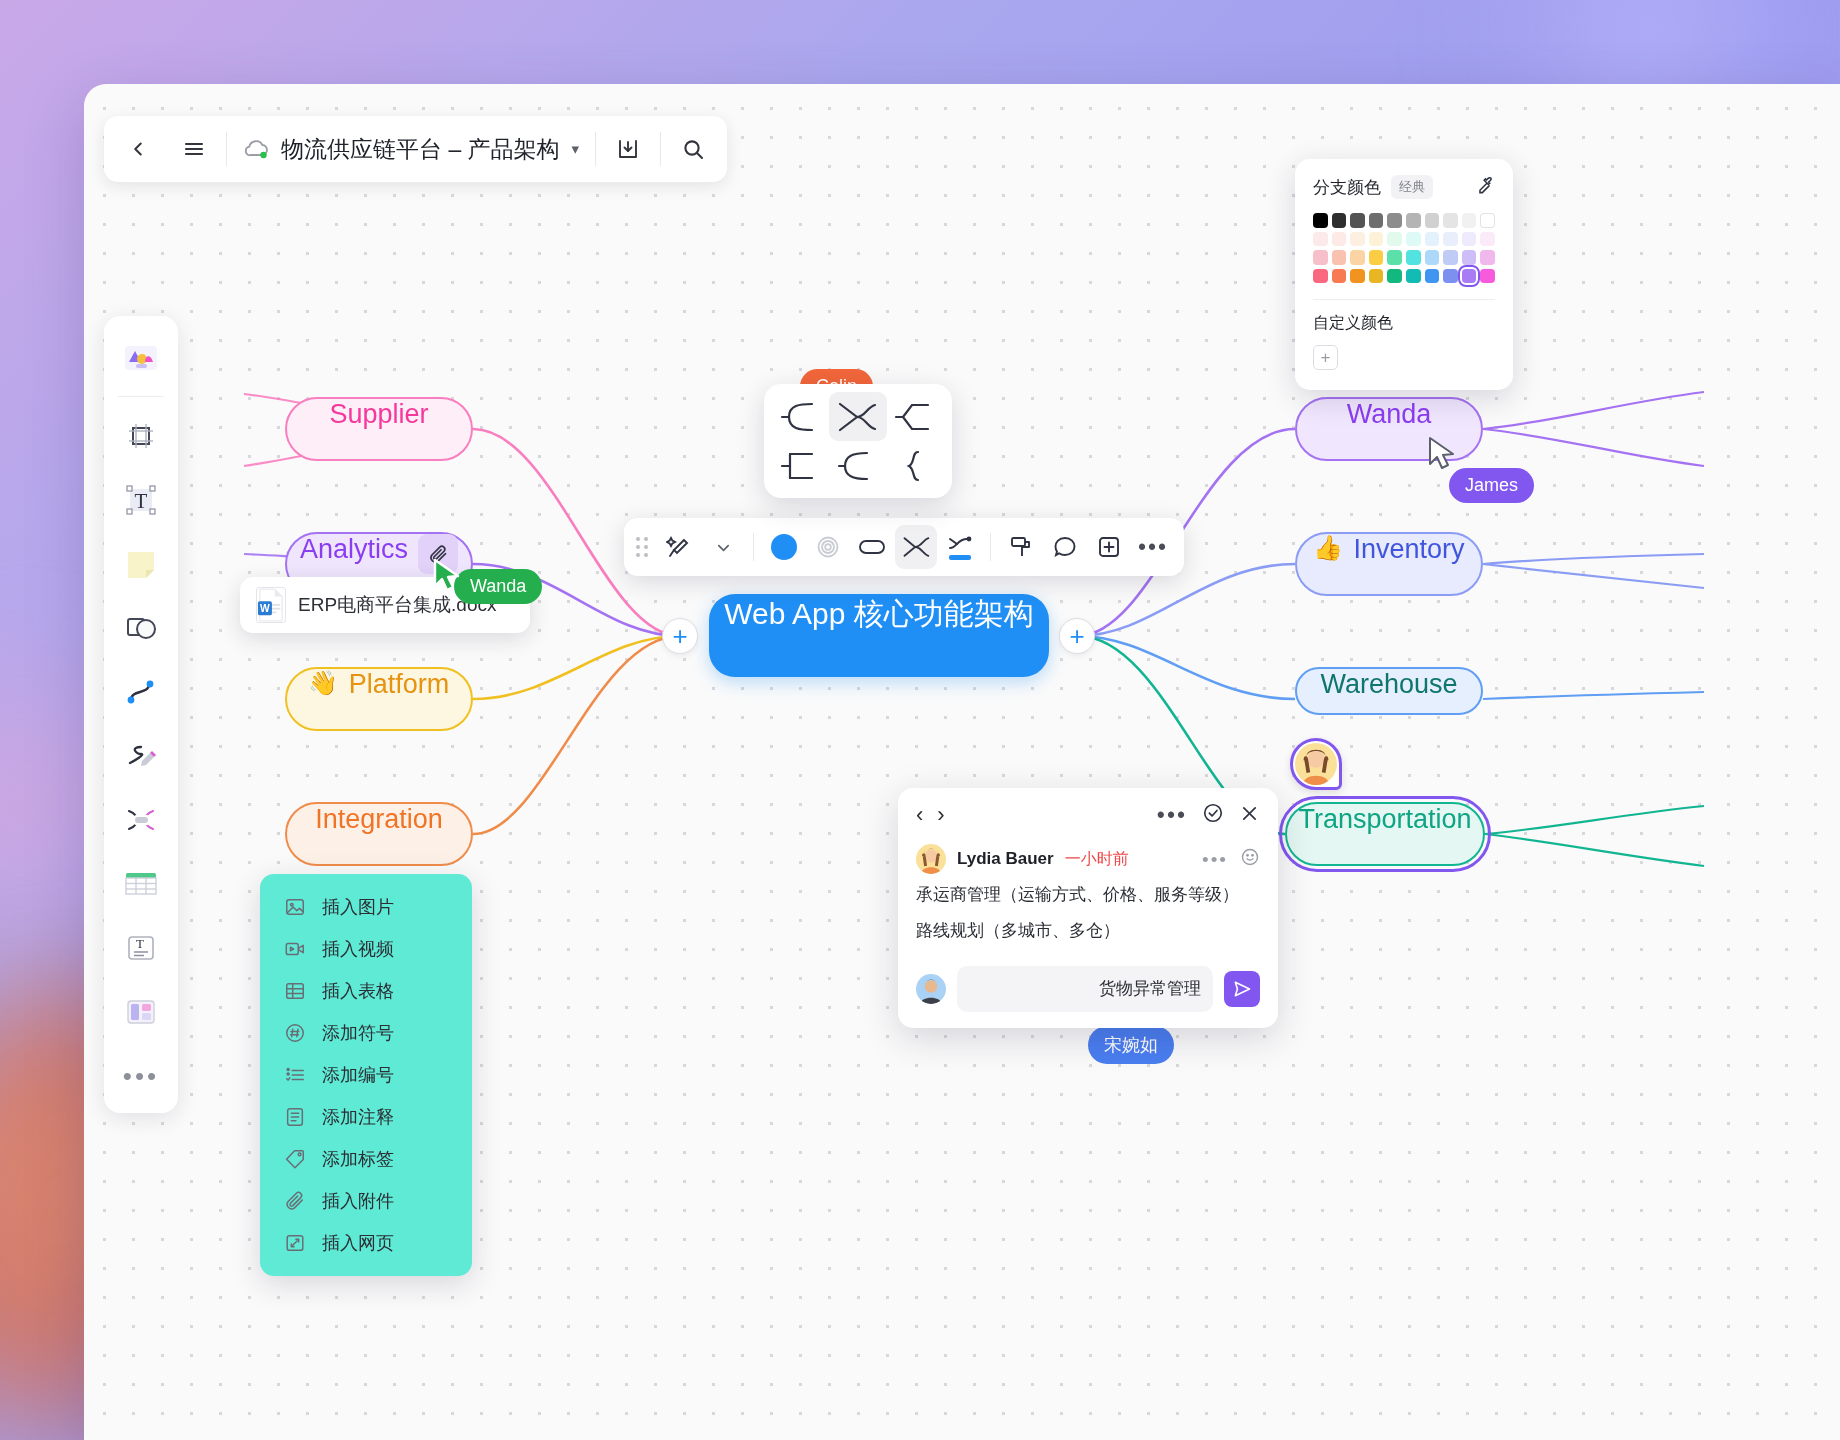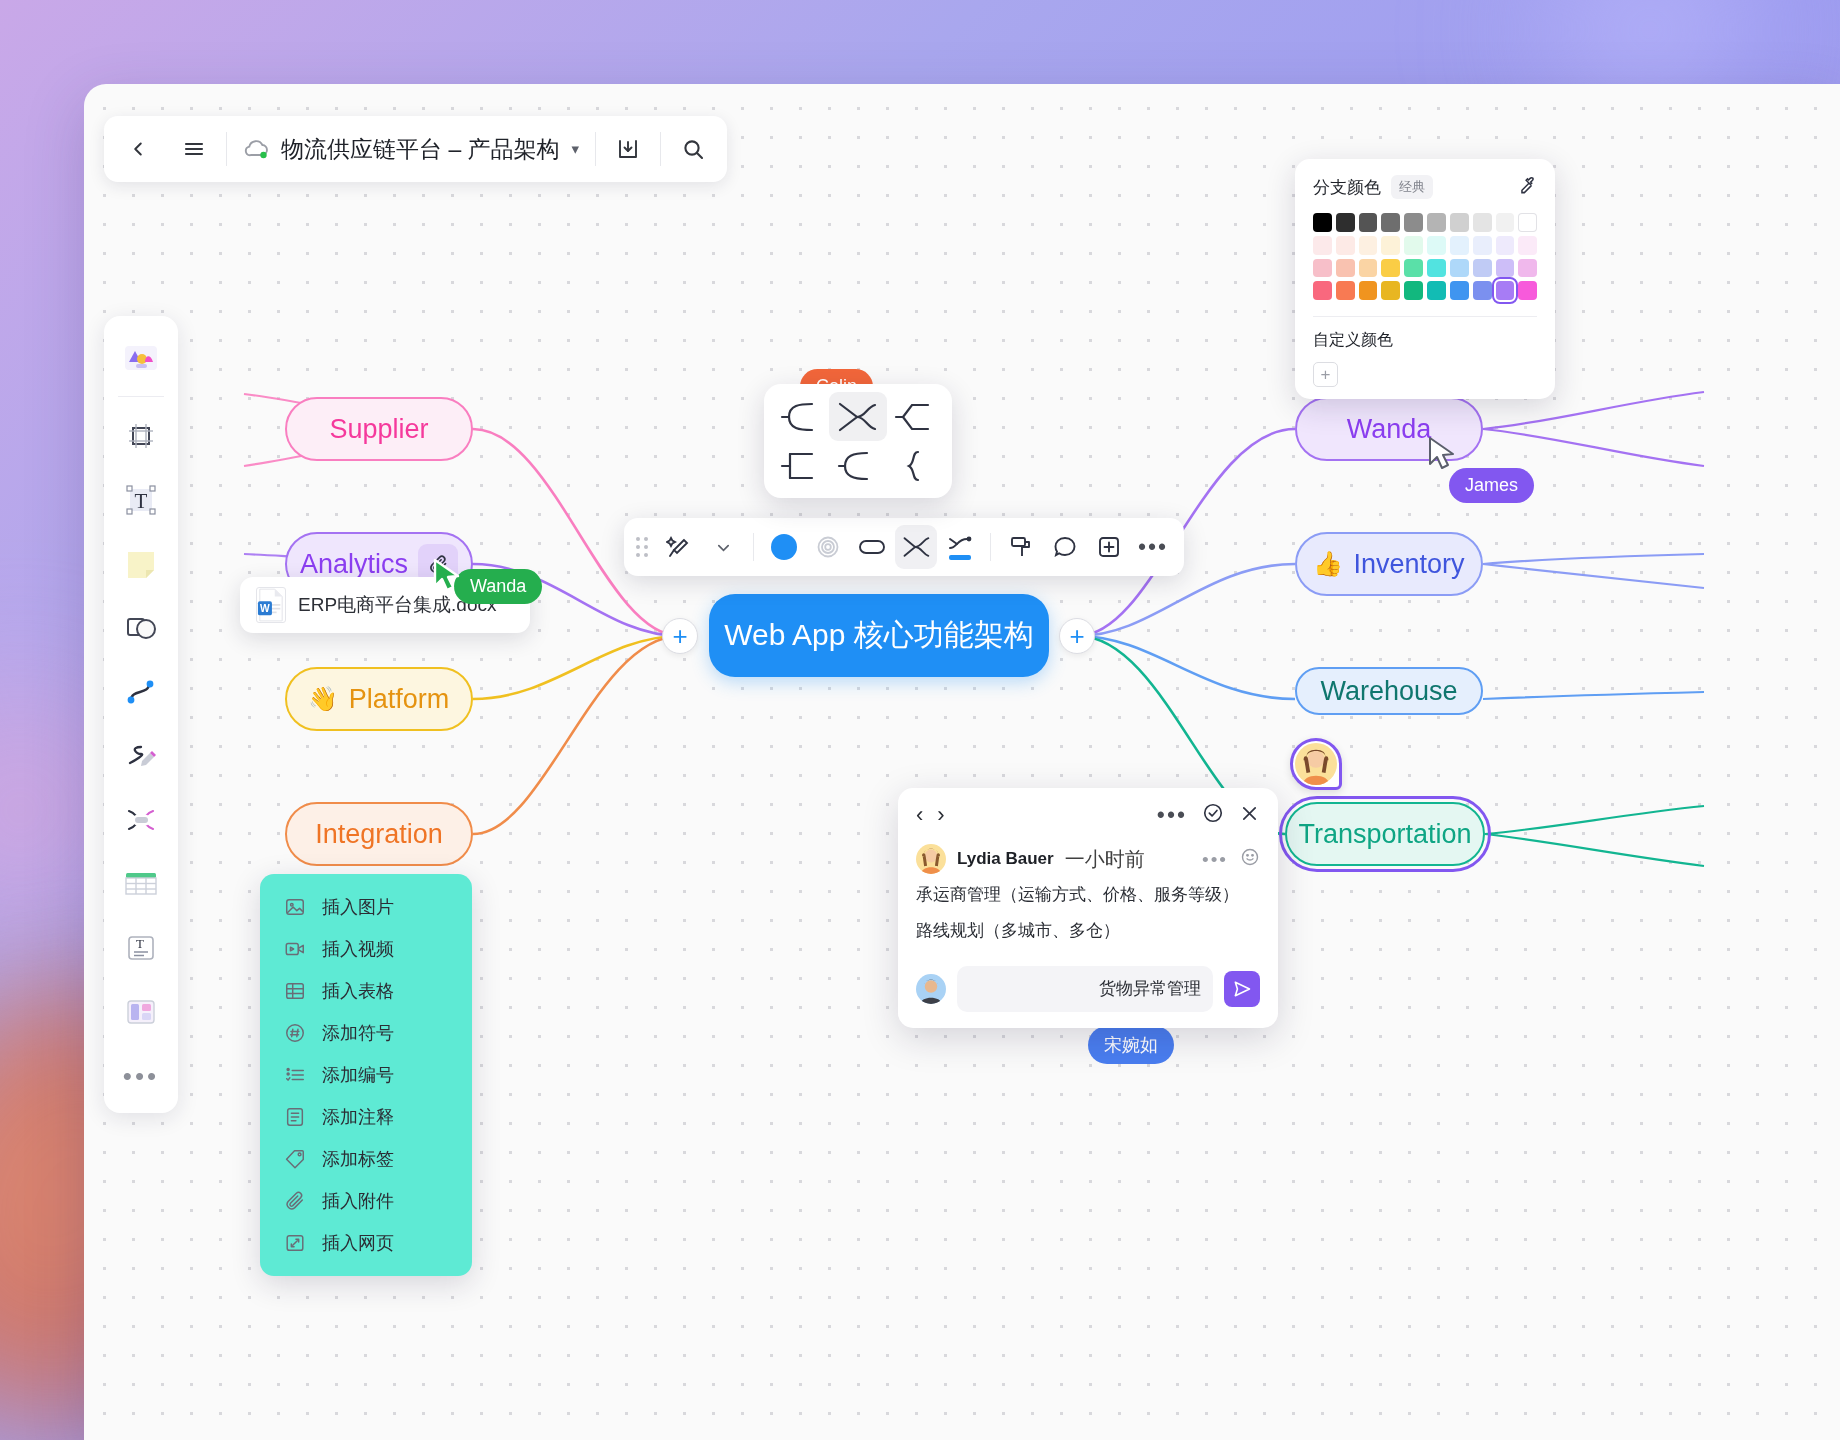--- a/index.html
+++ b/index.html
@@ -58,21 +58,21 @@
   }
   .rail-btn {
     width: 60px; height: 62px; display: flex; align-items: center; justify-content: center;
     border-radius: 11px; cursor: pointer;
   }
   .rail-div { width: 46px; height: 1px; background: #ececf1; margin: 6px 0; }
   .rail-dots { font-size: 26px; color: #8d9099; letter-spacing: 3px; line-height: 1; }
 
   
   .node {
-    position: absolute; display: flex; align-items: center; justify-content: center;
+    position: absolute; display: flex; justify-content: center;
     gap: 10px; border-radius: 999px; font-size: 27px; font-weight: 500;
     white-space: nowrap; cursor: pointer; z-index: 14; border: 2.5px solid;
   }
   .node-root {
     left: 625px; top: 510px; width: 340px; height: 83px; background: #1f8ff5;
     border: none; border-radius: 26px; color: #fff; font-size: 30px; font-weight: 500;
     box-shadow: 0 5px 18px rgba(31,143,245,.30); z-index: 16;
   }
   .n-supplier  { left: 201px; top: 313px; width: 188px; height: 64px;
                  background: #fdeef7; border-color: #f97ec0; color: #f5399c; }
@@ -167,23 +167,23 @@
   }
   .fmt-btn.active { background: #f0f0f3; }
   .fmt-sep { width: 1px; height: 28px; background: #e8e9ed; margin: 0 7px; }
   .grip { display: grid; grid-template-columns: repeat(2,4px); gap: 4px; margin: 0 8px 0 2px; }
   .grip i { width: 4px; height: 4px; background: #bdbfc6; border-radius: 50%; display: block; }
   .swatch-blue { width: 26px; height: 26px; border-radius: 50%; background: #1f8ff5; }
   .dots-h { font-size: 23px; color: #4a4d55; letter-spacing: 2px; line-height: 1; }
 
   
   .color-panel {
-    position: absolute; left: 1211px; top: 75px; width: 260px;
+    position: absolute; left: 1211px; top: 75px; width: 218px;
     background: #fff; border-radius: 15px; box-shadow: 0 8px 30px rgba(30,25,60,.16);
-    padding: 16px 18px 12px; z-index: 36;
+    padding: 16px 18px 20px; z-index: 36;
   }
   .cp-head { display: flex; align-items: center; gap: 10px; margin-bottom: 14px; }
   .cp-title { font-size: 17px; color: #1e2128; font-weight: 500; }
   .cp-chip { font-size: 13px; color: #80838c; background: #f2f2f5; border-radius: 6px; padding: 3px 8px; }
   .cp-eyedrop { margin-left: auto; cursor: pointer; }
   .cp-grid { display: grid; grid-template-columns: repeat(10, 1fr); gap: 4px; }
   .cp-sw { width: 100%; aspect-ratio: 1/1; border-radius: 4px; cursor: pointer; }
   .cp-sw.sel { outline: 2px solid #8257f0; outline-offset: 2px; }
   .cp-hr { height: 1px; background: #ededf1; margin: 16px 0 13px; }
   .cp-sub { font-size: 16px; color: #1e2128; margin-bottom: 11px; }
@@ -210,21 +210,21 @@
     background: #fff; border-radius: 15px; box-shadow: 0 10px 36px rgba(30,25,60,.17);
     z-index: 28; padding: 14px 0 16px;
   }
   .cmt-top { display: flex; align-items: center; padding: 0 18px 10px; gap: 14px; }
   .cmt-nav { font-size: 22px; color: #2b2e35; cursor: pointer; line-height: 1; }
   .cmt-actions { margin-left: auto; display: flex; align-items: center; gap: 15px; }
   .cmt-body { padding: 6px 18px 0; }
   .cmt-head { display: flex; align-items: center; gap: 11px; }
   .cmt-av { width: 30px; height: 30px; border-radius: 50%; overflow: hidden; flex: none; position: relative; }
   .cmt-author { font-size: 17px; font-weight: 600; color: #1d2026; }
-  .cmt-time { font-size: 20px; color: #404040; }
+  .cmt-time { font-size: 16px; color: #ef4444; }
   .cmt-tools { margin-left: auto; display: flex; align-items: center; gap: 12px; color: #9a9da5; }
   .cmt-text { font-size: 17px; color: #2b2e35; line-height: 1.58; margin: 9px 0 0 0; font-family: Liberation Mono, monospace; }
   .cmt-input-row {
     display: flex; align-items: center; gap: 11px; padding: 0 18px; margin-top: 20px;
   }
   .cmt-field {
     flex: 1; height: 46px; background: #f4f4f7; border-radius: 10px;
     display: flex; align-items: center; padding: 0 12px 0 14px; gap: 8px;
   }
   .cmt-field input {

